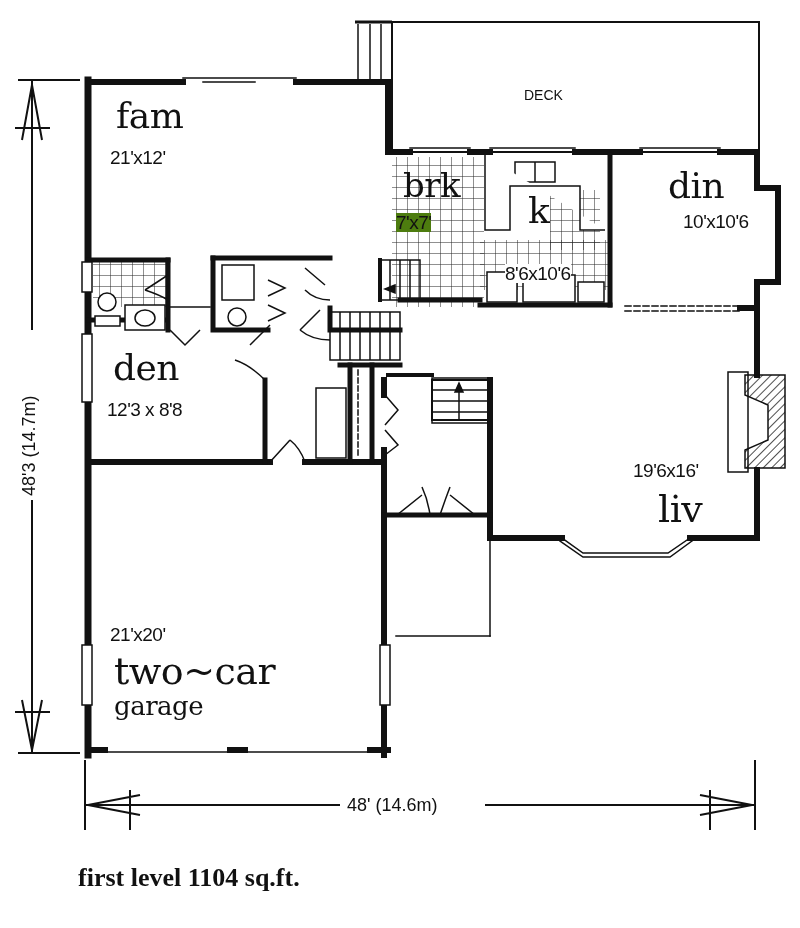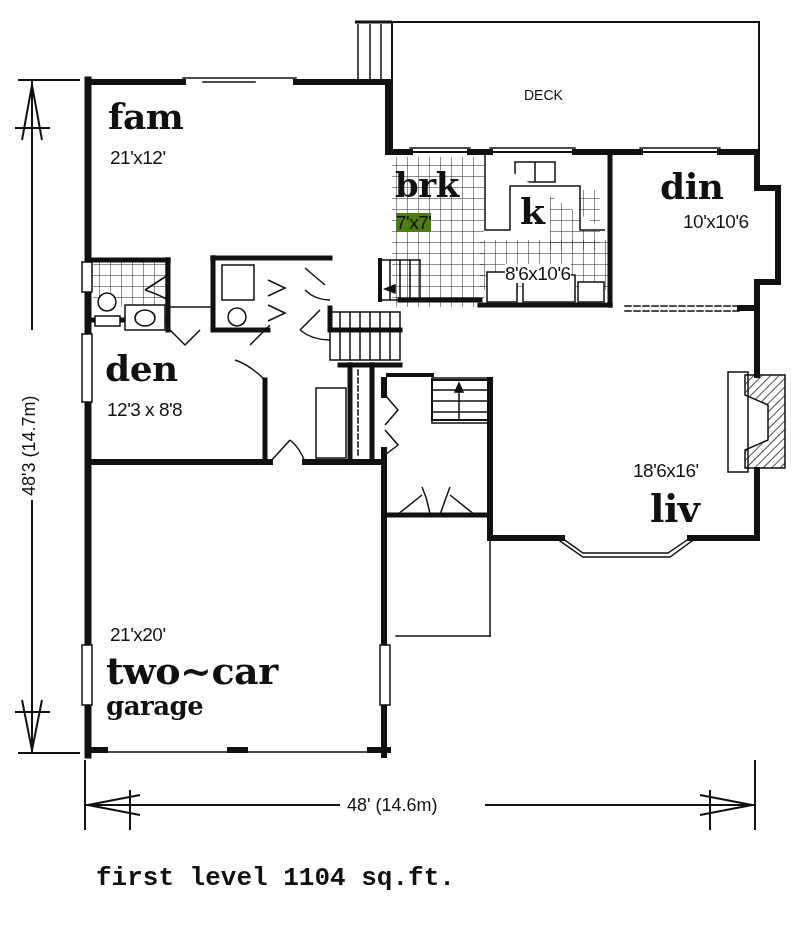--- a/index.html
+++ b/index.html
@@ -1,22 +1,22 @@
 <!DOCTYPE html>
 <html><head>
 <meta charset="utf-8">
 <style>
   html, body { margin: 0; padding: 0; background: #ffffff; }
   body { width: 800px; height: 928px; position: relative; overflow: hidden; font-family: "DejaVu Sans", sans-serif; }
   #plan { position: absolute; left: 0; top: 0; width: 800px; height: 928px; }
   .lbl { position: absolute; color: #111; white-space: nowrap; line-height: 1; }
-  .room-name { font-family: "DejaVu Serif", serif; font-weight: bold; letter-spacing: -0.5px; }
+  .room-name { font-family: "DejaVu Serif", serif; font-weight: normal; letter-spacing: -0.5px; margin-left: 8px; }
   .room-dim { font-family: "Liberation Sans", sans-serif; font-size: 19px; letter-spacing: -0.5px; }
   .deck { font-family: "Liberation Sans", sans-serif; font-size: 14px; }
-  .caption { font-family: Liberation Mono, monospace; font-weight: bold; font-size: 26px; margin-left: 18px; }
+  .caption { font-family: Liberation Serif, serif; font-weight: bold; font-size: 26px; }
   .dim-text { font-family: "Liberation Sans", sans-serif; font-size: 18px; background: #fff; padding: 0 4px; }
   .vdim { transform: rotate(-90deg); transform-origin: left top; }
 </style>
 </head>
 <body>
 
 <svg id="plan" viewBox="0 0 800 928" xmlns="http://www.w3.org/2000/svg">
   <defs>
     <pattern id="tile" width="11" height="11" patternUnits="userSpaceOnUse">
       <path d="M0 0 H11 M0 0 V11" stroke="#222" stroke-width="1" fill="none"></path>
@@ -178,21 +178,21 @@
 
 <div class="lbl room-name" style="left:520px; top:193px; font-size:36px;">k</div>
 <div class="lbl room-dim" style="left:505px; top:240px; background:#fff;margin-top:24px;">8'6x10'6</div>
 
 <div class="lbl room-name" style="left:660px; top:168px; font-size:36px;">din</div>
 <div class="lbl room-dim" style="left:662px; top:212px;margin-left:21px;">10'x10'6</div>
 
 <div class="lbl room-name" style="left:105px; top:350px; font-size:36px;">den</div>
 <div class="lbl room-dim" style="left:107px; top:400px;">12'3 x 8'8</div>
 
-<div class="lbl room-dim" style="left:633px; top:461px;">18'6x16'</div>
+<div class="lbl room-dim" style="left:633px; top:461px;">19'6x16'</div>
 <div class="lbl room-name" style="left:650px; top:490px; font-size:38px;">liv</div>
 
 <div class="lbl room-dim" style="left:110px; top:625px;">21'x20'</div>
 <div class="lbl room-name" style="left:106px; top:652px; font-size:38px;">two~car</div>
 <div class="lbl room-name" style="left:106px; top:693px; font-size:26px;">garage</div>
 
 <div class="lbl dim-text" style="left:343px; top:796px;">48' (14.6m)</div>
 <div class="lbl dim-text vdim" style="left:20px; top:500px;">48'3 (14.7m)</div>
 
 <div class="lbl caption" style="left:78px; top:865px;">first level 1104 sq.ft.</div>

